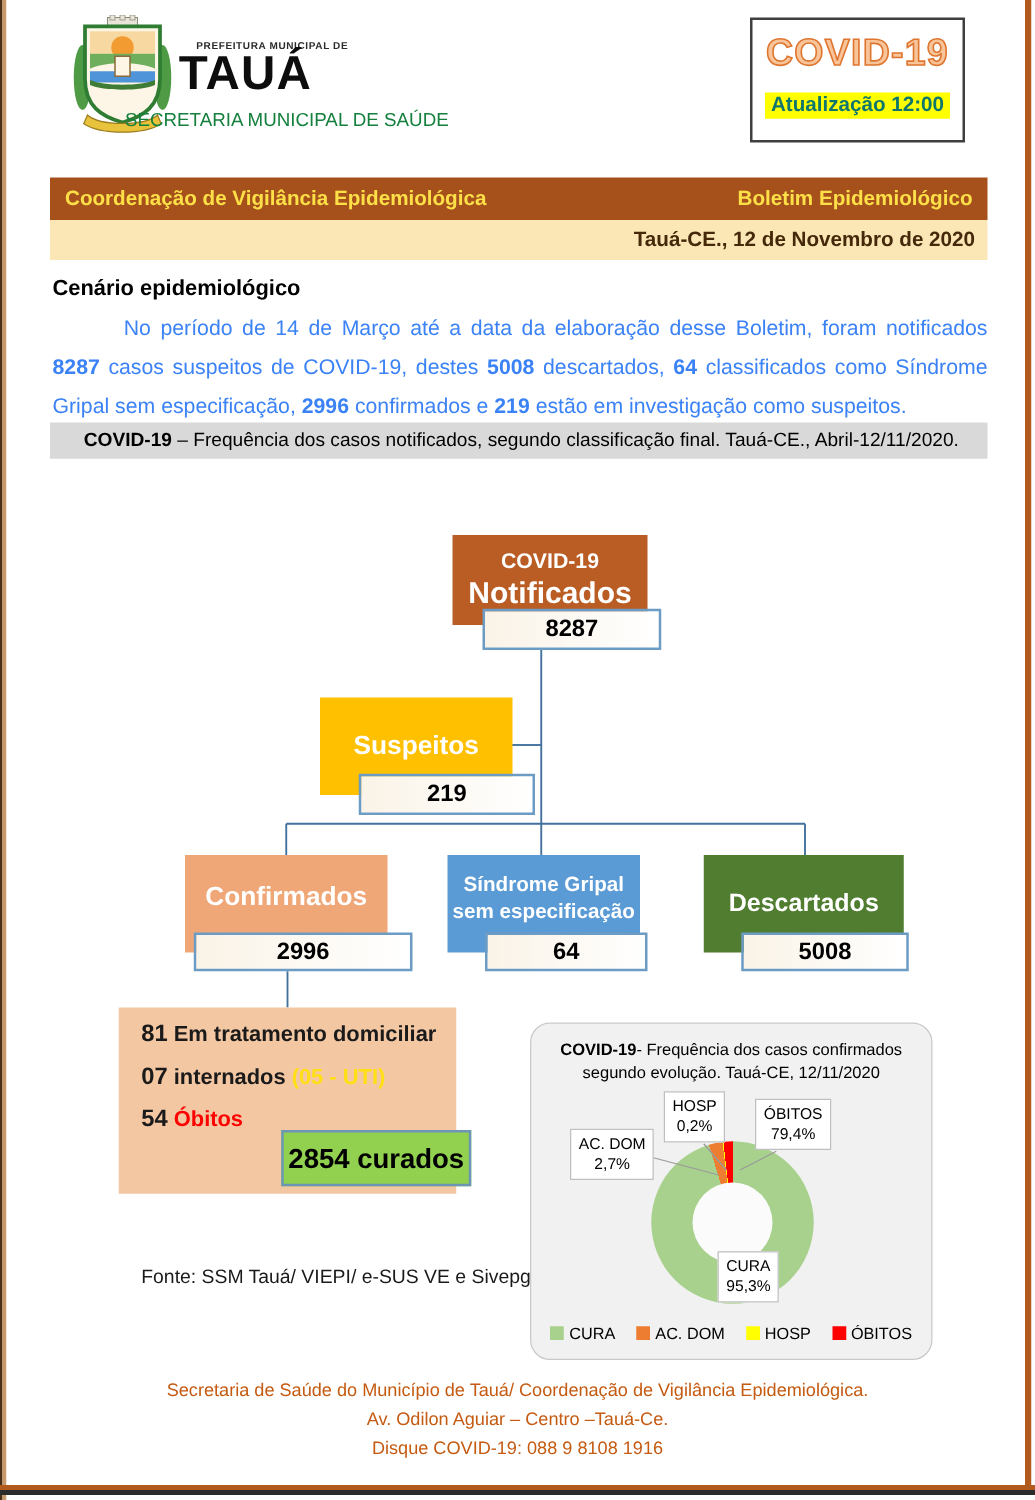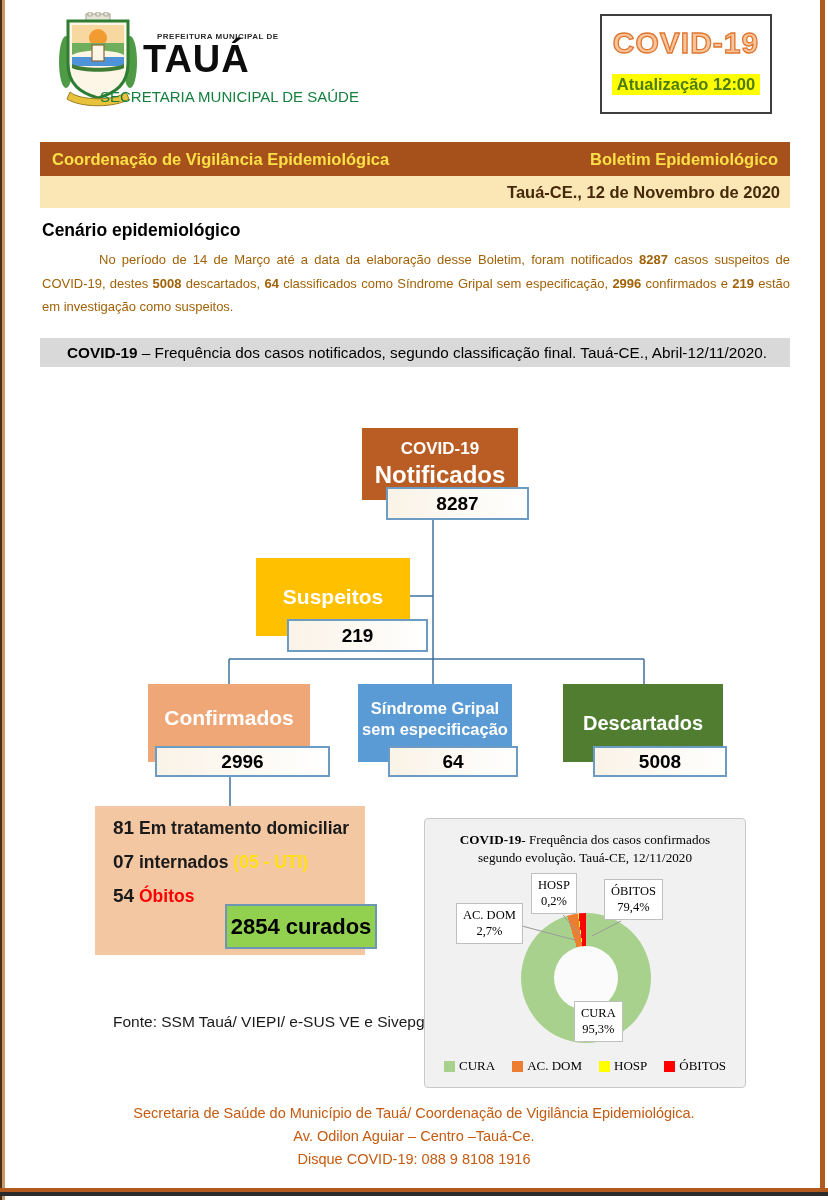--- a/index.html
+++ b/index.html
@@ -14,27 +14,27 @@
   .b-bottom-sh  { position:absolute; left:0; top:1192px; width:828px; height:4px; background:#2b2b2b; }
 
   
   .logo-svg { position:absolute; left:54px; top:12px; width:88px; height:100px; }
   .logo-pref { position:absolute; left:146px; top:32px; font-size:8px; font-weight:bold; letter-spacing:.5px; color:#2b2b2b;padding-left:11px; }
   .logo-city { position:absolute; left:143px; top:38px; font-size:38px; font-weight:800; letter-spacing:1px; color:#0d0d0d; }
   .secretariat { position:absolute; left:100px; top:88px; font-size:15px; font-weight:normal; color:#15803d; }
 
   .covid-box { position:absolute; left:600px; top:14px; width:172px; height:100px; background:#fff; border:2px solid #3f3f3f; text-align:center; }
   .covid-title { margin-top:10px; font-size:30px; font-weight:800; letter-spacing:1px; color:#f8c49a; -webkit-text-stroke:1.3px #df7630; }
-  .covid-update { display:inline-block; margin-top:14px; background:#ffff00; color:#4d7c0f; font-size:16.5px; font-weight:bold; padding:1px 5px; }
+  .covid-update { display:inline-block; margin-top:14px; background:#ffff00; color:#0f766e; font-size:16.5px; font-weight:bold; padding:1px 5px; }
 
   .bar-brown { position:absolute; left:40px; top:142px; width:750px; height:34px; background:#a6511b; color:#fde047; display:flex; justify-content:space-between; align-items:center; padding:0 12px; font-size:16.5px; font-weight:bold; }
   .bar-cream { position:absolute; left:40px; top:176px; width:750px; height:32px; background:#fbe7b5; color:#45290a; font-size:16.5px; font-weight:bold; text-align:right; line-height:32px; padding-right:10px; }
 
   .section-title { position:absolute; left:42px; top:220px; font-size:17.5px; font-weight:bold; color:#000; }
-  .paragraph { position:absolute; left:42px; top:248px; width:748px; font-size:13px; line-height:1.82; color:#a16207; text-align:justify; text-indent:57px; }
+  .paragraph { position:absolute; left:42px; top:248px; width:748px; font-size:17px; line-height:1.82; color:#3b82f6; text-align:justify; text-indent:57px; }
   .caption-bar { position:absolute; left:40px; top:338px; width:750px; height:29px; background:#d9d9d9; font-size:15.3px; color:#000; line-height:29px; padding-left:27px; }
 
   
   .flow-lines { position:absolute; left:0; top:0; width:828px; height:1200px; pointer-events:none; }
   .fbox { position:absolute; display:flex; flex-direction:column; align-items:center; justify-content:center; text-align:center; color:#fff; font-weight:bold; }
   .fbox-notif { left:362px; top:428px; width:156px; height:72px; background:#ba5d24; }
   .fbox-notif .l1 { font-size:17px; font-weight:600; }
   .fbox-notif .l2 { font-size:24px; font-weight:bold; margin-top:2px; }
   .fbox-susp  { left:256px; top:558px; width:154px; height:78px; background:#ffc000; font-size:21px; }
   .fbox-conf  { left:148px; top:684px; width:162px; height:78px; background:#f0a778; font-size:21px; padding-bottom:10px; }
@@ -51,21 +51,21 @@
   .stats-box { position:absolute; left:95px; top:806px; width:270px; height:149px; background:#f4c7a3; padding:11px 0 0 18px; }
   .stats-row { font-size:17.5px; font-weight:bold; color:#1a1a1a; margin-bottom:12px; }
   .stats-num { font-size:19px; }
   .uti { color:#ffe014; }
   .obitos { color:#ff0000; }
   .curados-box { position:absolute; left:225px; top:904px; width:152px; height:45px; background:#92d050; border:2px solid #6d96b5; color:#000; font-size:22px; font-weight:bold; text-align:center; line-height:41px; }
 
   .fonte { position:absolute; left:113px; top:1013px; font-size:15.5px; color:#1a1a1a; }
 
   
-  .chart-panel { position:absolute; left:424px; top:818px; width:322px; height:270px; background:#f1f1f1; border:1px solid #c9c9c9; border-radius:4px;font-family:Liberation Serif, serif; }
+  .chart-panel { position:absolute; left:424px; top:818px; width:322px; height:270px; background:#f1f1f1; border:1px solid #c9c9c9; border-radius:16px; }
   .chart-title { position:absolute; top:12px; width:100%; text-align:center; font-size:13.2px; line-height:1.4; color:#000; }
   .donut { position:absolute; left:96px; top:94px; width:130px; height:130px; border-radius:50%; }
   .donut-hole { position:absolute; left:129px; top:127px; width:64px; height:64px; border-radius:50%; background:#fbfbfb; }
   .callout { position:absolute; background:#fff; border:1px solid #bfbfbf; font-size:12.5px; line-height:1.3; color:#000; text-align:center; padding:3px 6px; }
   .co-hosp  { left:106px; top:54px; }
   .co-obitos{ left:179px; top:60px; }
   .co-acdom { left:31px;  top:84px; }
   .co-cura  { left:149px; top:182px; }
   .leader-lines { position:absolute; left:0; top:0; width:322px; height:270px; pointer-events:none; }
   .chart-legend { position:absolute; bottom:13px; width:100%; display:flex; justify-content:center; align-items:center; gap:17px; font-size:13px; color:#000; }

